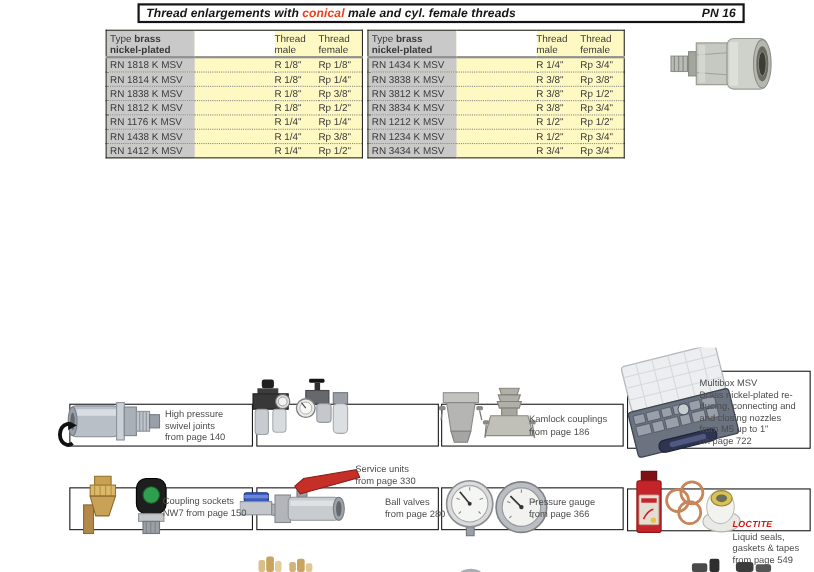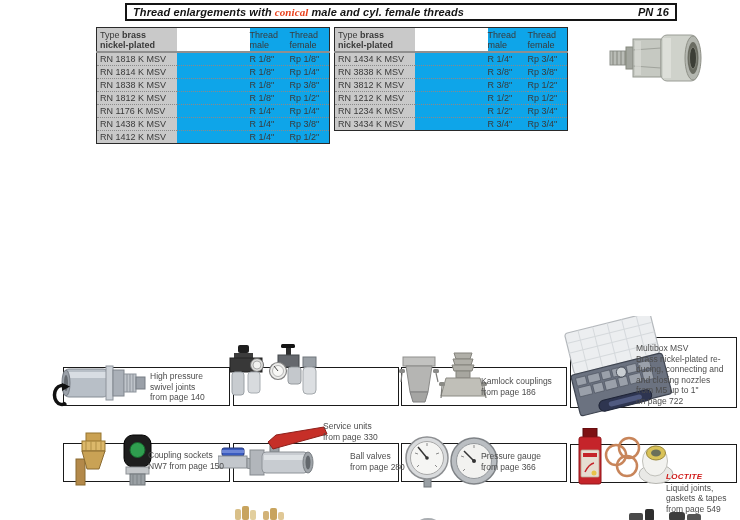--- a/index.html
+++ b/index.html
@@ -3,26 +3,26 @@
 <meta charset="utf-8">
 <style>
   html,body{margin:0;padding:0;background:#fff;}
   #page{position:relative;width:740px;height:520px;background:#fff;overflow:hidden;
         font-family:"Liberation Sans",sans-serif;color:#333;}
 
   
   .hbar{position:absolute;left:97px;top:3px;width:552px;height:18px;box-sizing:border-box;
         border:2px solid #141414;display:flex;align-items:center;padding:0 6px;
         font-style:italic;font-weight:bold;font-size:11px;letter-spacing:.1px;color:#141414;margin-left:28px;}
-  .hbar .hl{color:#e8401c;margin:0 3px;font-family:Liberation Serif, serif;}
+  .hbar .hl{color:#e8401c;margin:0 3px;}
   .hbar .pn{margin-left:auto;}
 
   
   table.ptable{position:absolute;top:27px;border-collapse:collapse;table-layout:fixed;
-        width:233px;border:1.5px solid #2a2a2a;background:#0ea5e9;font-size:9px;line-height:10px;color:#3a3a3a;}
+        width:233px;border:1.5px solid #2a2a2a;background:#fef9c3;font-size:9px;line-height:10px;color:#3a3a3a;}
   #tableL{left:96px;} #tableR{left:334px;}
   table.ptable th{font-weight:normal;text-align:left;vertical-align:top;padding:2px 0 1px 0;
         border-bottom:2px solid #8f8f8f;height:19px;}
   table.ptable th.h-type{background:#c9c9c9;padding-left:3px;}
   table.ptable th.h-sp{background:#fff;}
   table.ptable td{padding:1px 0 1px 0;border-bottom:1px dotted #8a8a8a;height:10px;white-space:nowrap;}
   table.ptable tr:last-child td{border-bottom:none;}
   table.ptable td.c-type{background:#c9c9c9;padding-left:3px;margin-top:34px;}
   b{font-weight:bold;}
 
@@ -152,20 +152,26 @@
           <td class="c-type">RN 3838 K MSV</td>
           <td class="c-sp"></td>
           <td class="c-male">R 3/8"</td>
           <td class="c-female">Rp 3/8"</td>
         </tr>
         <tr>
           <td class="c-type">RN 3812 K MSV</td>
           <td class="c-sp"></td>
           <td class="c-male">R 3/8"</td>
           <td class="c-female">Rp 1/2"</td>
+        </tr>
+        <tr>
+          <td class="c-type">RN 3834 K MSV</td>
+          <td class="c-sp"></td>
+          <td class="c-male">R 3/8"</td>
+          <td class="c-female">Rp 3/4"</td>
         </tr>
         <tr>
           <td class="c-type">RN 1212 K MSV</td>
           <td class="c-sp"></td>
           <td class="c-male">R 1/2"</td>
           <td class="c-female">Rp 1/2"</td>
         </tr>
         <tr>
           <td class="c-type">RN 1234 K MSV</td>
           <td class="c-sp"></td>
@@ -436,21 +442,21 @@
       <div>Ball valves</div>
       <div>from page 280</div>
     </div>
   <div class="ptext" style="left:481px;top:451px;">
       <div>Pressure gauge</div>
       <div>from page 366</div>
     </div>
   <div class="ptext" style="left:666px;top:472px;">
     <div class="brand">LOCTITE</div>
     <div>
-        <div>Liquid joints,</div>
+        <div>Liquid seals,</div>
         <div>gaskets &amp; tapes</div>
         <div>from page 549</div>
       </div>
   </div>
 
   <div class="frag" style="left:233px;top:505px;width:64px;height:15px;">
     <svg width="64" height="15" viewBox="0 0 64 15">
       <rect x="2" y="4" width="6" height="11" rx="2" fill="#d9c089"></rect>
         <rect x="9" y="1" width="7" height="14" rx="2" fill="#c8a45e"></rect>
       <rect x="17" y="5" width="6" height="10" rx="2" fill="#e2cf9e"></rect>

